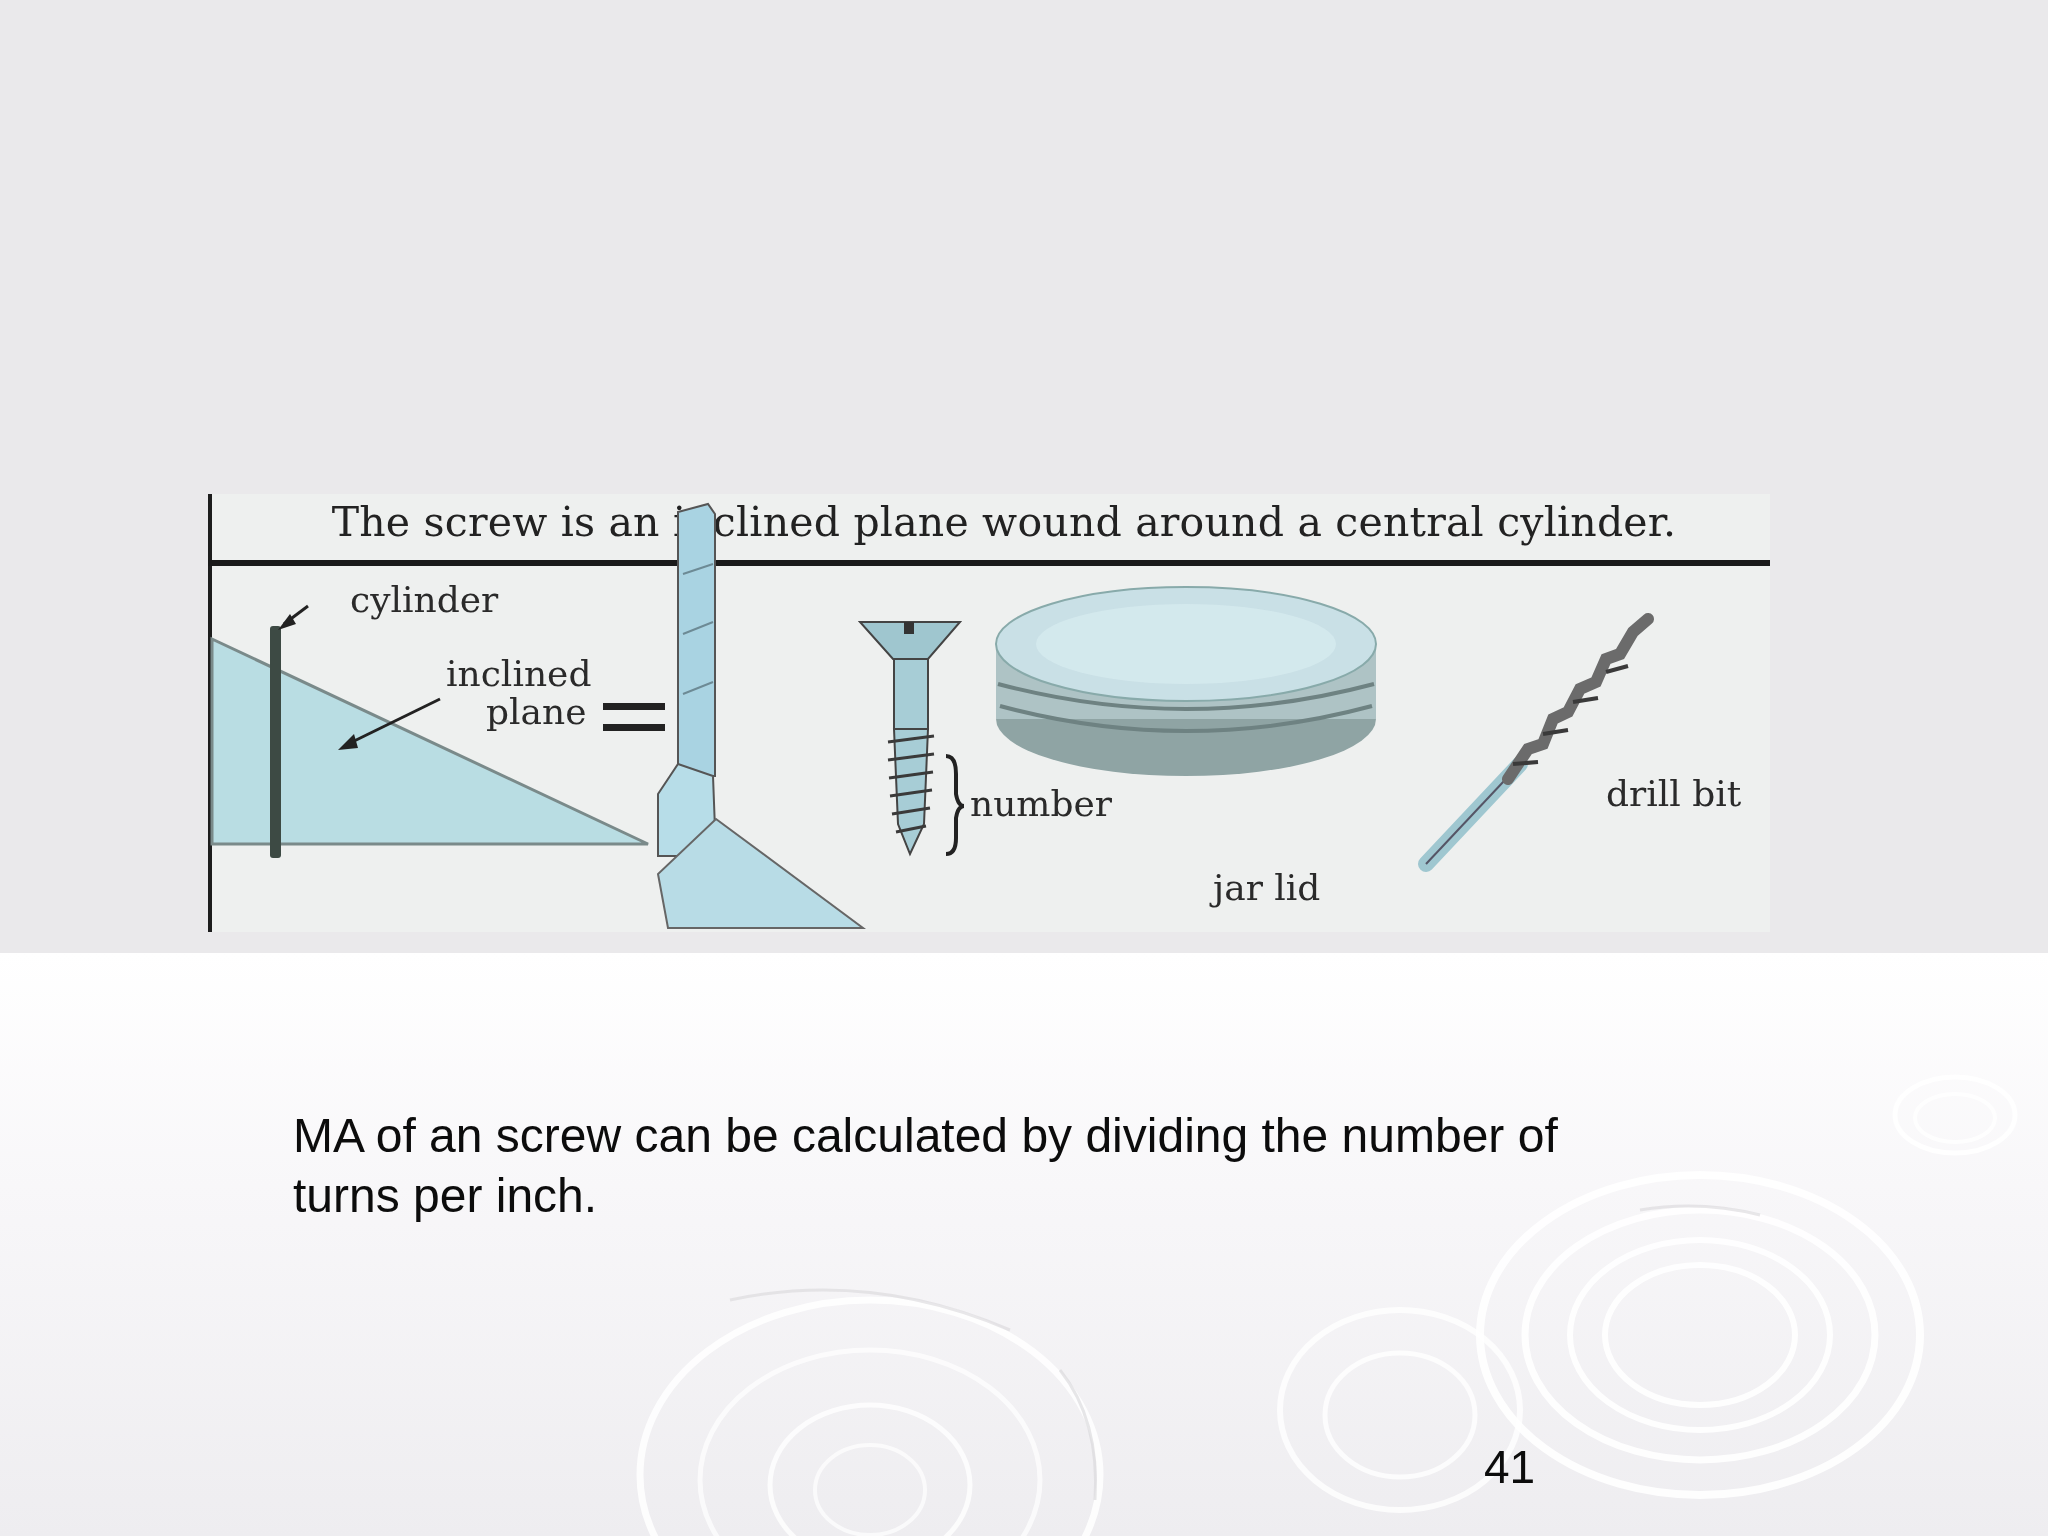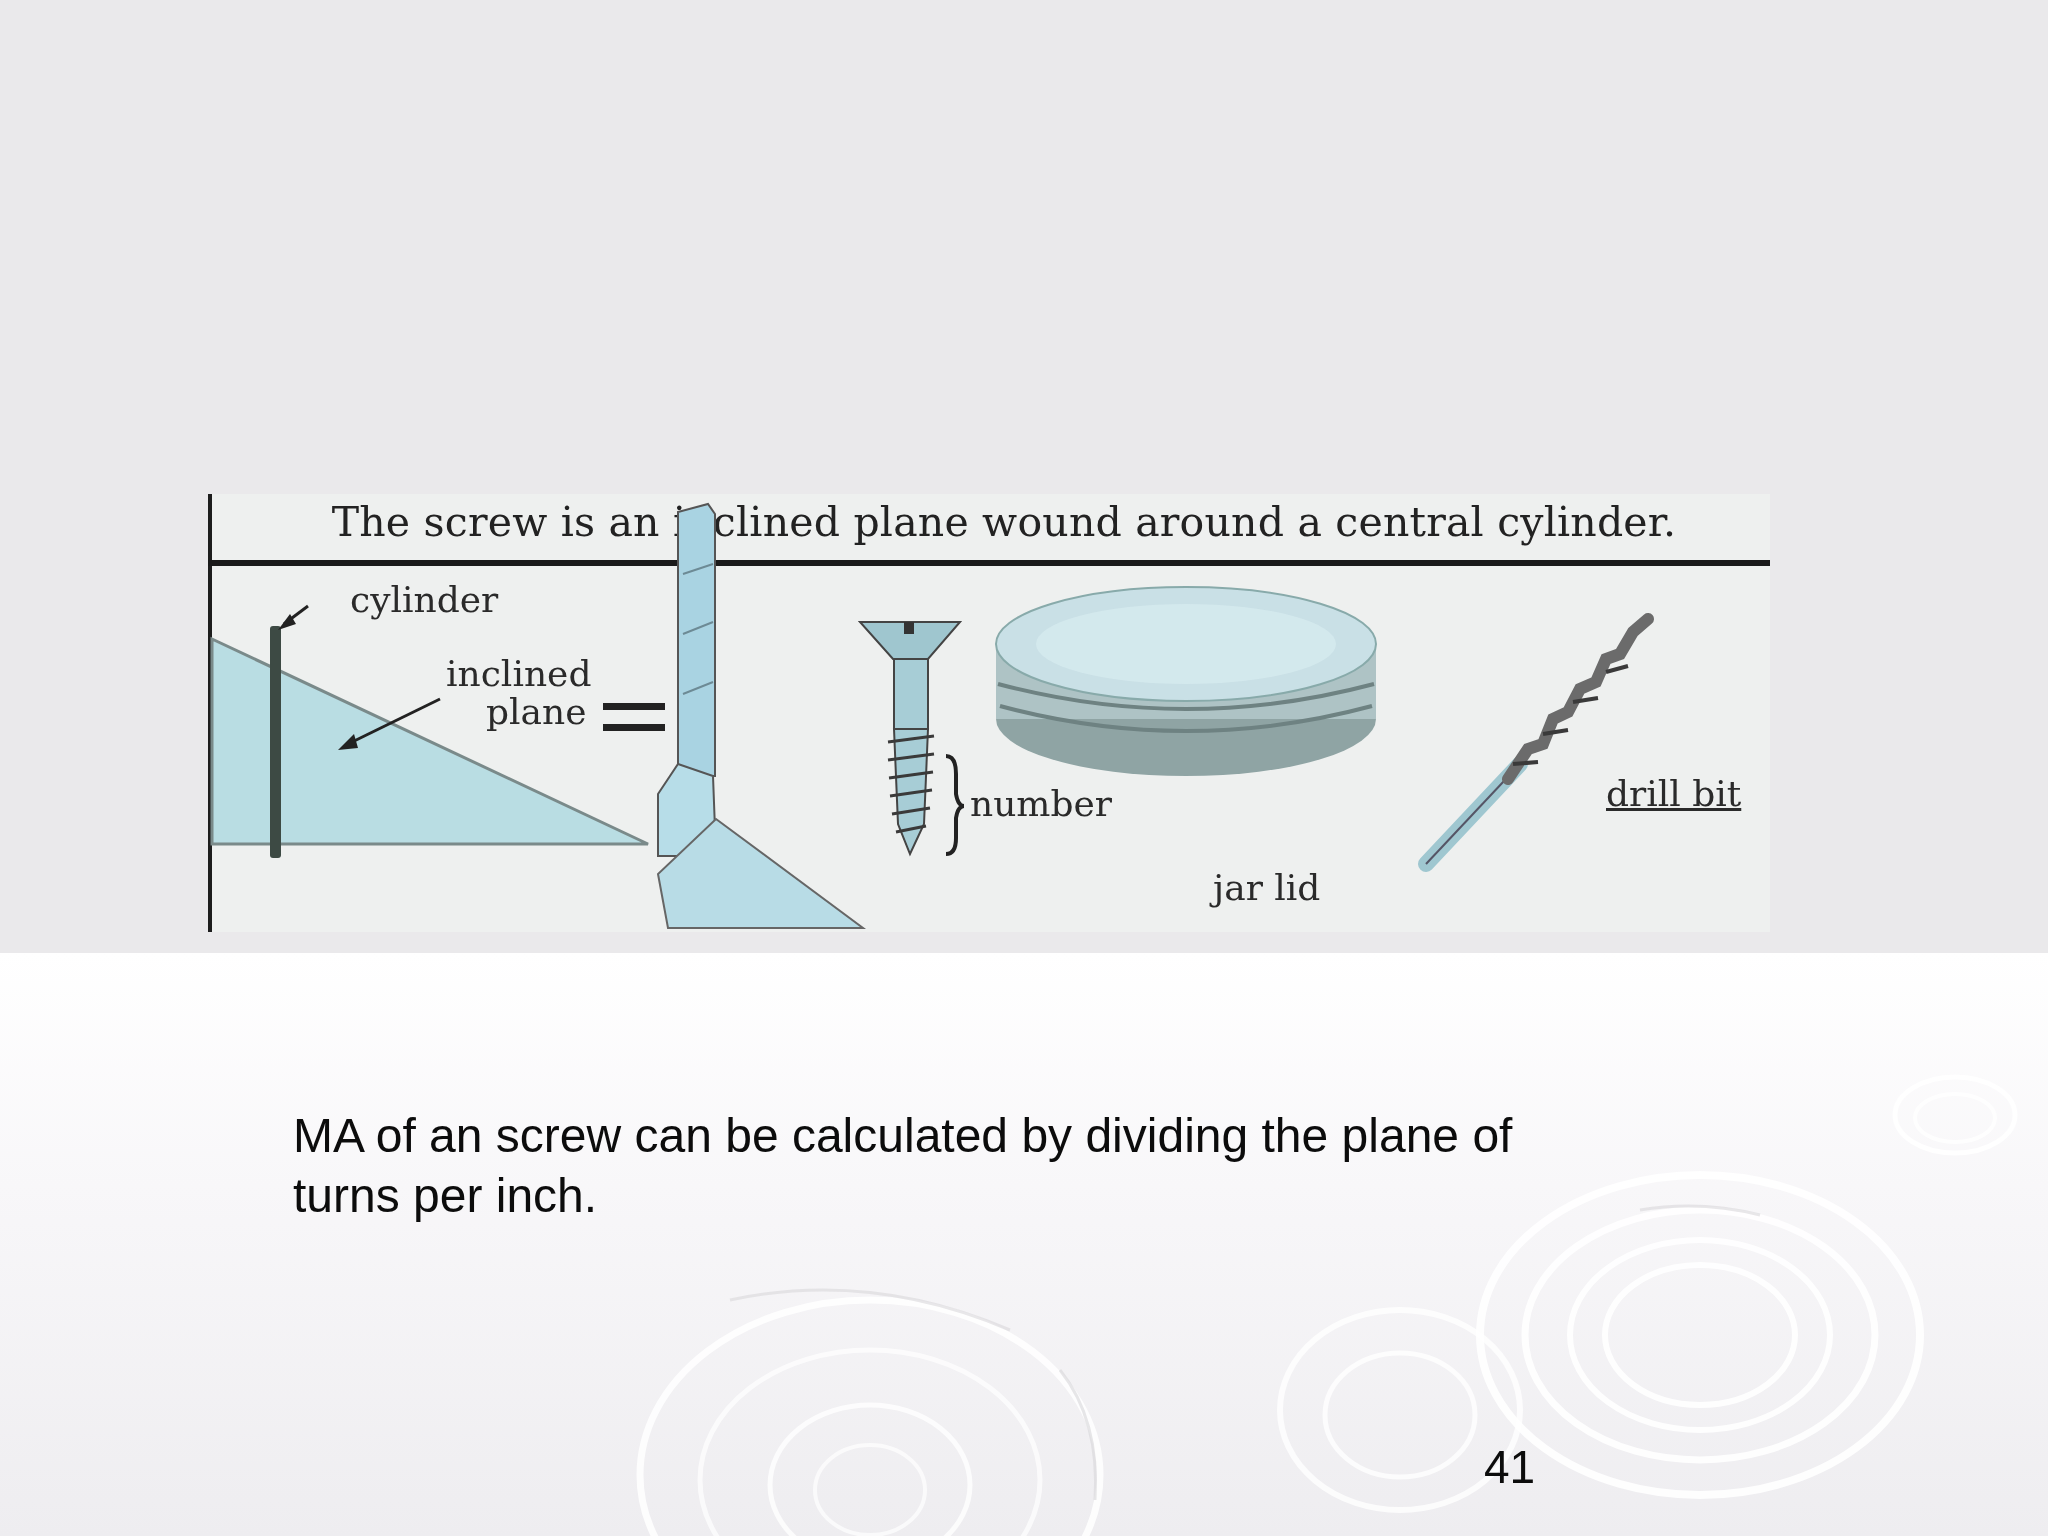--- a/index.html
+++ b/index.html
@@ -141,21 +141,21 @@
       <path d="M 1300 285 L 1320 255 L 1335 250 L 1345 225 L 1360 218 L 1372 195 L 1388 188 L 1398 165 L 1412 160 L 1425 138 L 1440 125" fill="none" stroke="#6b6b6b" stroke-width="12" stroke-linecap="round"></path>
       <path d="M 1305 270 L 1330 268 M 1335 240 L 1360 236 M 1365 208 L 1390 204 M 1398 178 L 1420 172" stroke="#3a3a3a" stroke-width="4"></path>
     </g>
   </svg>
 
   <div class="fig-label" style="left:142px; top:88px;">cylinder</div>
   <div class="fig-label" style="left:238px; top:162px;text-align:center;">inclined</div>
   <div class="fig-label" style="left:238px; top:200px;margin-left:40px;">plane</div>
   <div class="fig-label" style="left:762px; top:292px;">number</div>
   <div class="fig-label" style="left:1005px; top:348px;margin-top:28px;">jar lid</div>
-  <div class="fig-label" style="left:1398px; top:282px;text-decoration:underline;">drill bit</div>
+  <div class="fig-label" style="left:1398px; top:282px;">drill bit</div>
 </div>
 
 <div class="body-text">
-  <div>MA of an screw can be calculated by dividing the plane of</div>
+  <div>MA of an screw can be calculated by dividing the number of</div>
   <div>turns per inch.</div>
 </div>
 
 <div class="page-number">41</div>
 
 </body></html>

